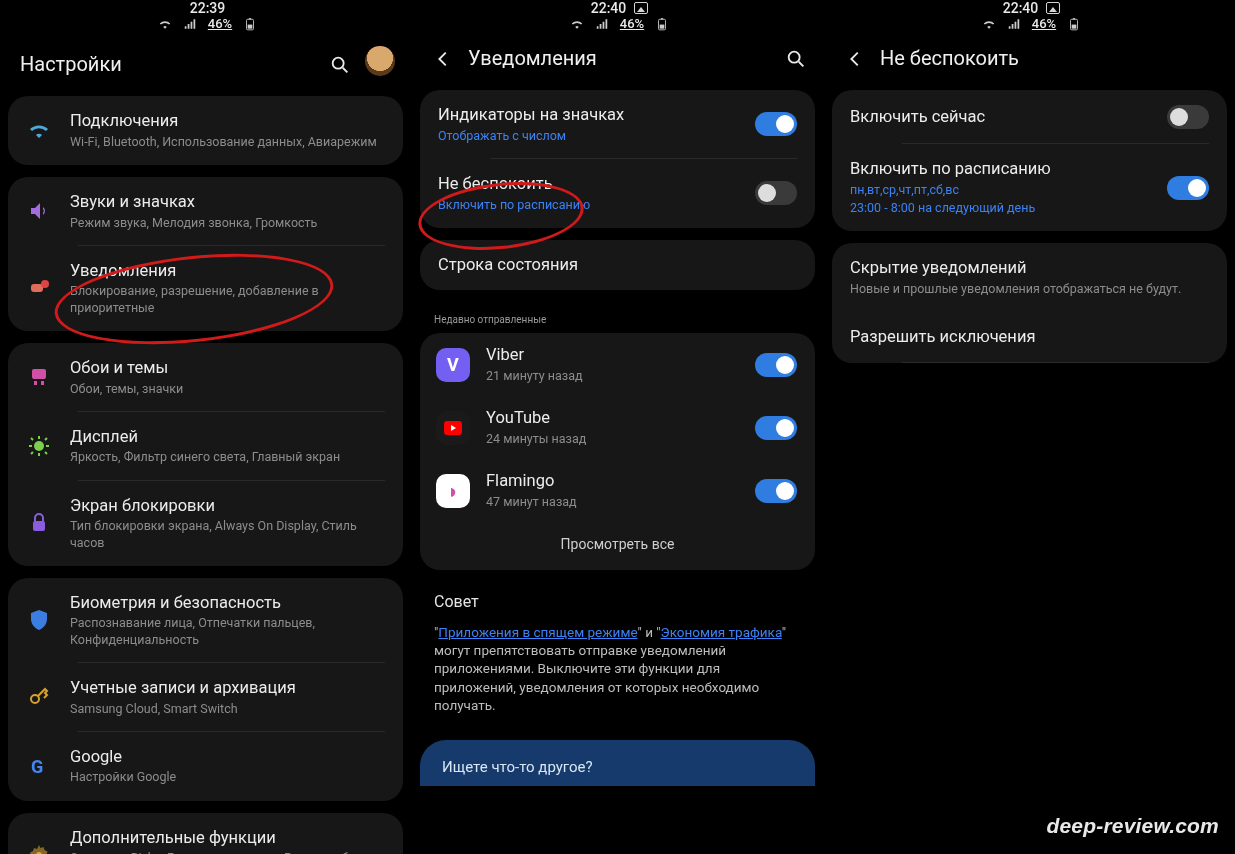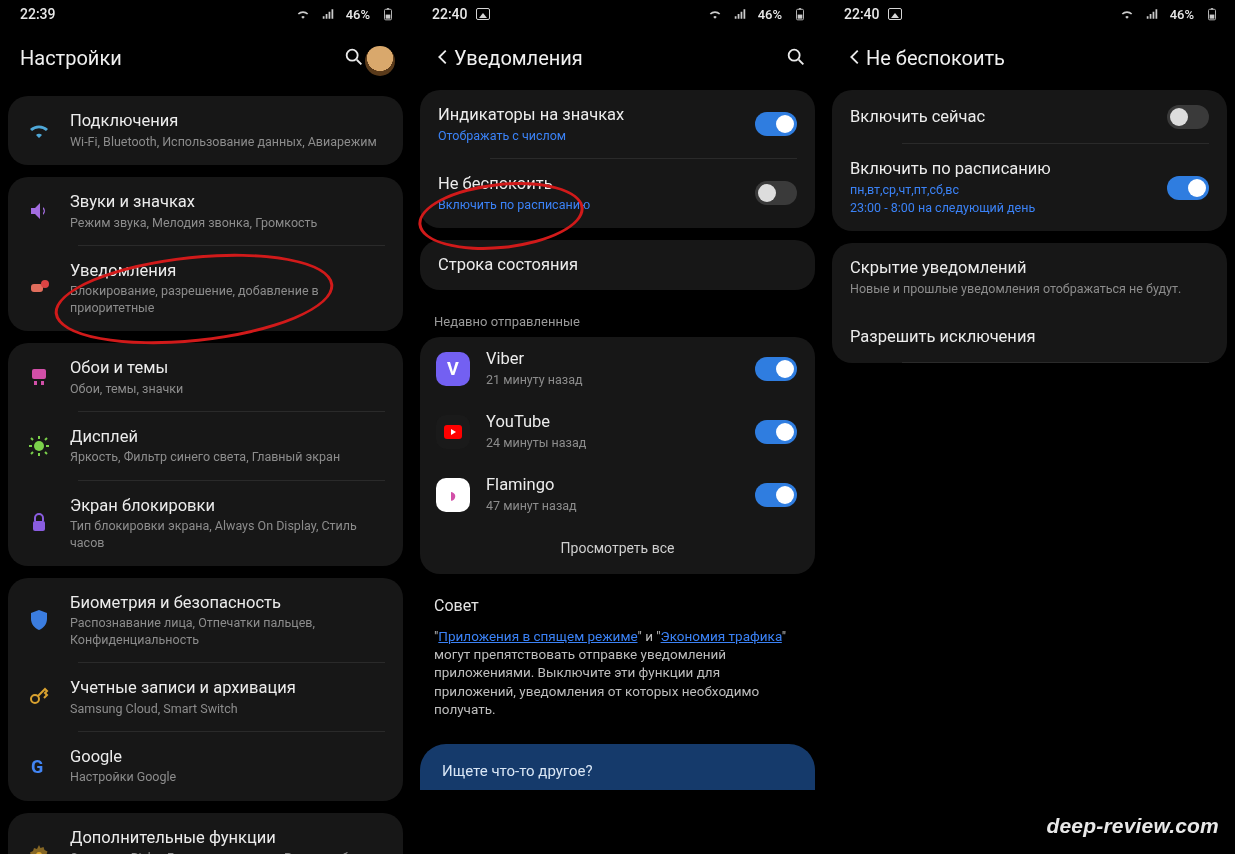--- a/index.html
+++ b/index.html
@@ -24,28 +24,30 @@
   
   .status-bar {
     height: 28px;
     display: flex;
     justify-content: space-between;
     align-items: center;
     padding: 0 16px 0 20px;
     color: #e8e8e8;
     font-size: 14px;
     font-weight: 500;
-  }
-  .status-right { display: flex; align-items: flex-start; gap: 11px; font-size: 13px; }
+    flex-direction: column;
+  }
+  .status-right { display: flex; align-items: flex-end; gap: 11px; font-size: 13px; text-decoration: underline; }
   .status-right svg { width: 14px; height: 14px; }
   
   .header {
     display: flex;
-    align-items: flex-start;
+    align-items: flex-end;
     padding: 18px 16px 20px 20px;
+    gap: 14px;
   }
   .header-title {
     flex: 1;
     color: #f0f0f0;
     font-size: 20px;
     font-weight: 400;
   }
   .back-icon { width: 22px; height: 22px; color: #eaeaea; cursor: pointer; flex-shrink:0;}
   .search-icon { width: 22px; height: 22px; color: #eaeaea; cursor: pointer; flex-shrink:0;}
   .avatar {
@@ -89,21 +91,21 @@
     background: #3a3a3a; position: relative; flex-shrink: 0;
   }
   .toggle::after {
     content: ''; position: absolute; width: 18px; height: 18px; border-radius: 50%;
     background: #ddd; top: 3px; left: 3px; transition: none;
   }
   .toggle.on { background: #2f7de0; }
   .toggle.on::after { left: auto; right: 3px; background: #fff; }
   
   .section-label {
-    color: #9a9a9a; font-size: 13px; padding: 12px 22px 8px;
+    color: #9a9a9a; font-size: 10px; padding: 12px 22px 8px;
   }
   
   .app-row {
     display: flex; align-items: center; padding: 12px 18px 12px 16px; gap: 16px;
   }
   .app-icon {
     width: 34px; height: 34px; border-radius: 10px;
     display: flex; align-items: center; justify-content: center;
     font-size: 18px; color: #fff;
   }

